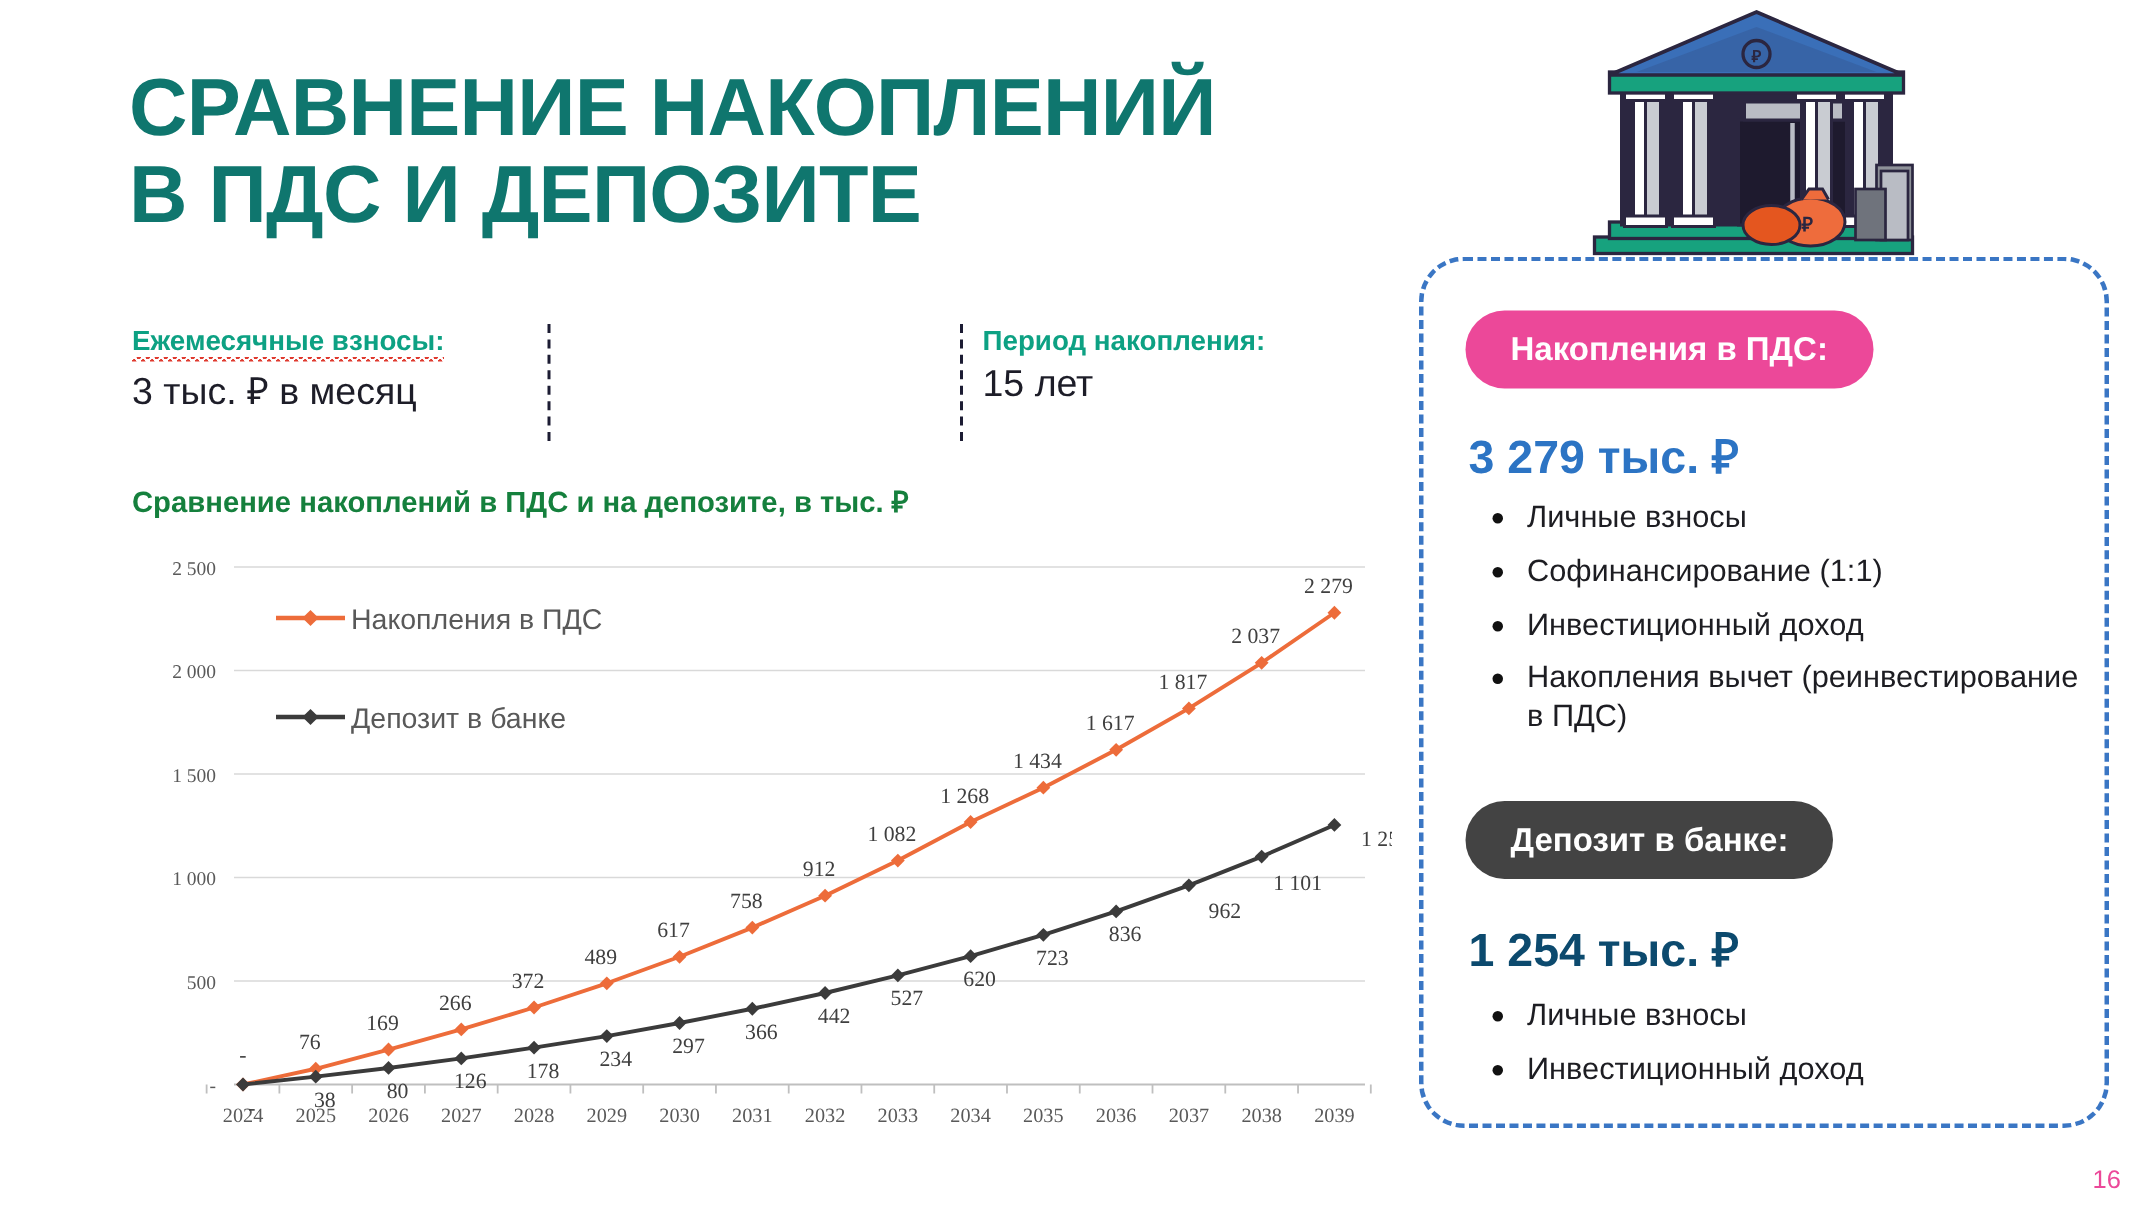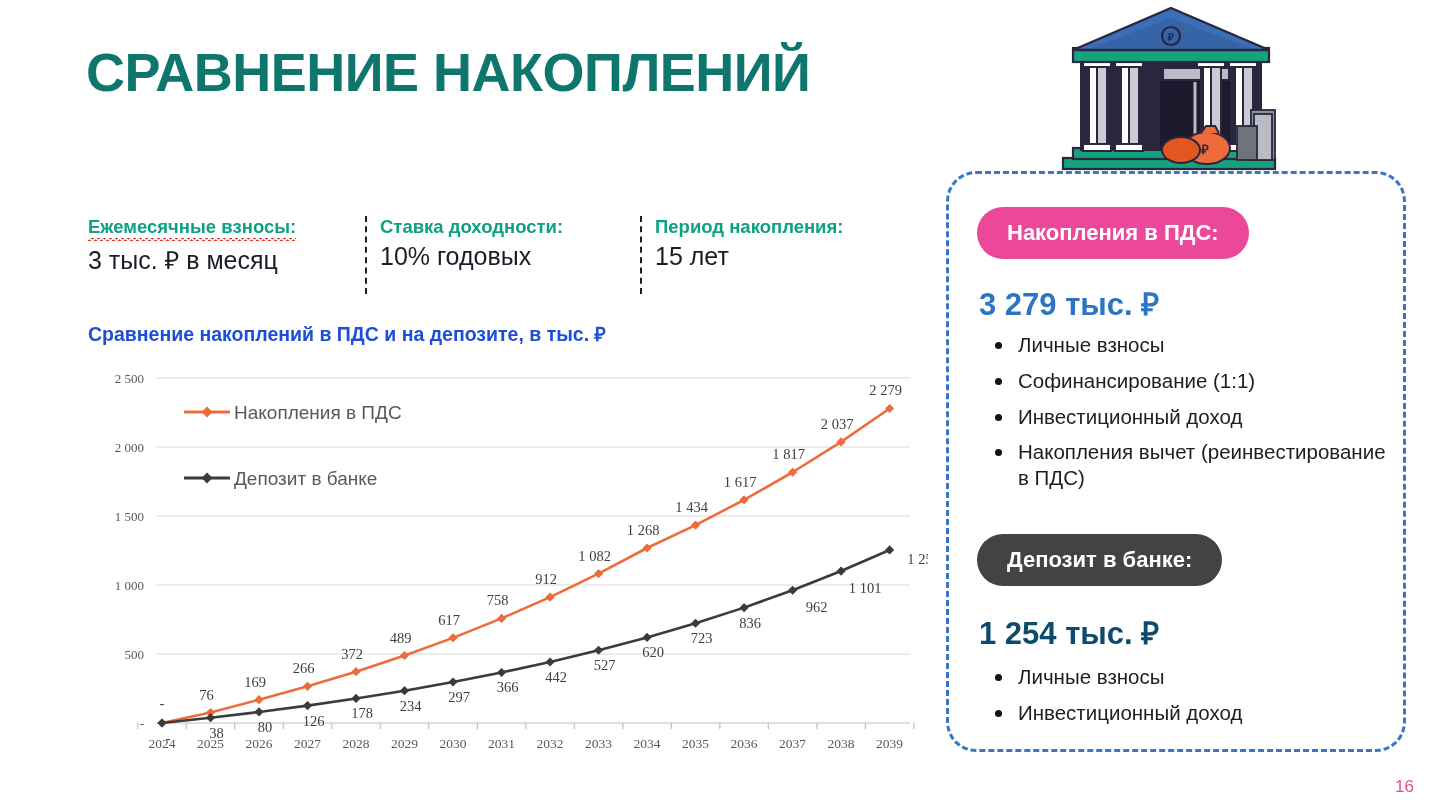--- a/index.html
+++ b/index.html
@@ -68,21 +68,21 @@
   }
   .param-divider.d0 { left:277px; }
   .param-divider.d1 { left:552px; }
 
   
   #chart-heading {
     position:absolute;
     left:88px; top:320px;
     font-size:19.5px;
     font-weight:bold;
-    color:#1d4ed8;
+    color:#15803d;
     white-space:nowrap;
   }
   #chart-block {
     position:absolute;
     left:88px; top:358px;
     width:840px; height:400px;
   }
   #chart-svg { display:block; }
 
   
@@ -152,30 +152,27 @@
     right:22px; bottom:12px;
     font-size:17px;
     color:#ec4899;
   }
 </style>
 </head>
 <body>
 
 <div id="slide-title">
   <span class="tl">СРАВНЕНИЕ НАКОПЛЕНИЙ</span>
+  <span class="tl">В ПДС И ДЕПОЗИТЕ</span>
 </div>
 
 <div id="param-bar">
   <div class="param-col c0">
     <div class="param-head misspell">Ежемесячные взносы:</div>
     <div class="param-val">3 тыс. ₽ в месяц</div>
-  </div>
-  <div class="param-col c1">
-    <div class="param-head">Ставка доходности:</div>
-    <div class="param-val">10% годовых</div>
   </div>
   <div class="param-col c2">
     <div class="param-head">Период накопления:</div>
     <div class="param-val">15 лет</div>
   </div>
   <div class="param-divider d0"></div>
   <div class="param-divider d1"></div>
 </div>
 
 <div id="chart-heading">Сравнение накоплений в ПДС и на депозите, в тыс. ₽</div>

